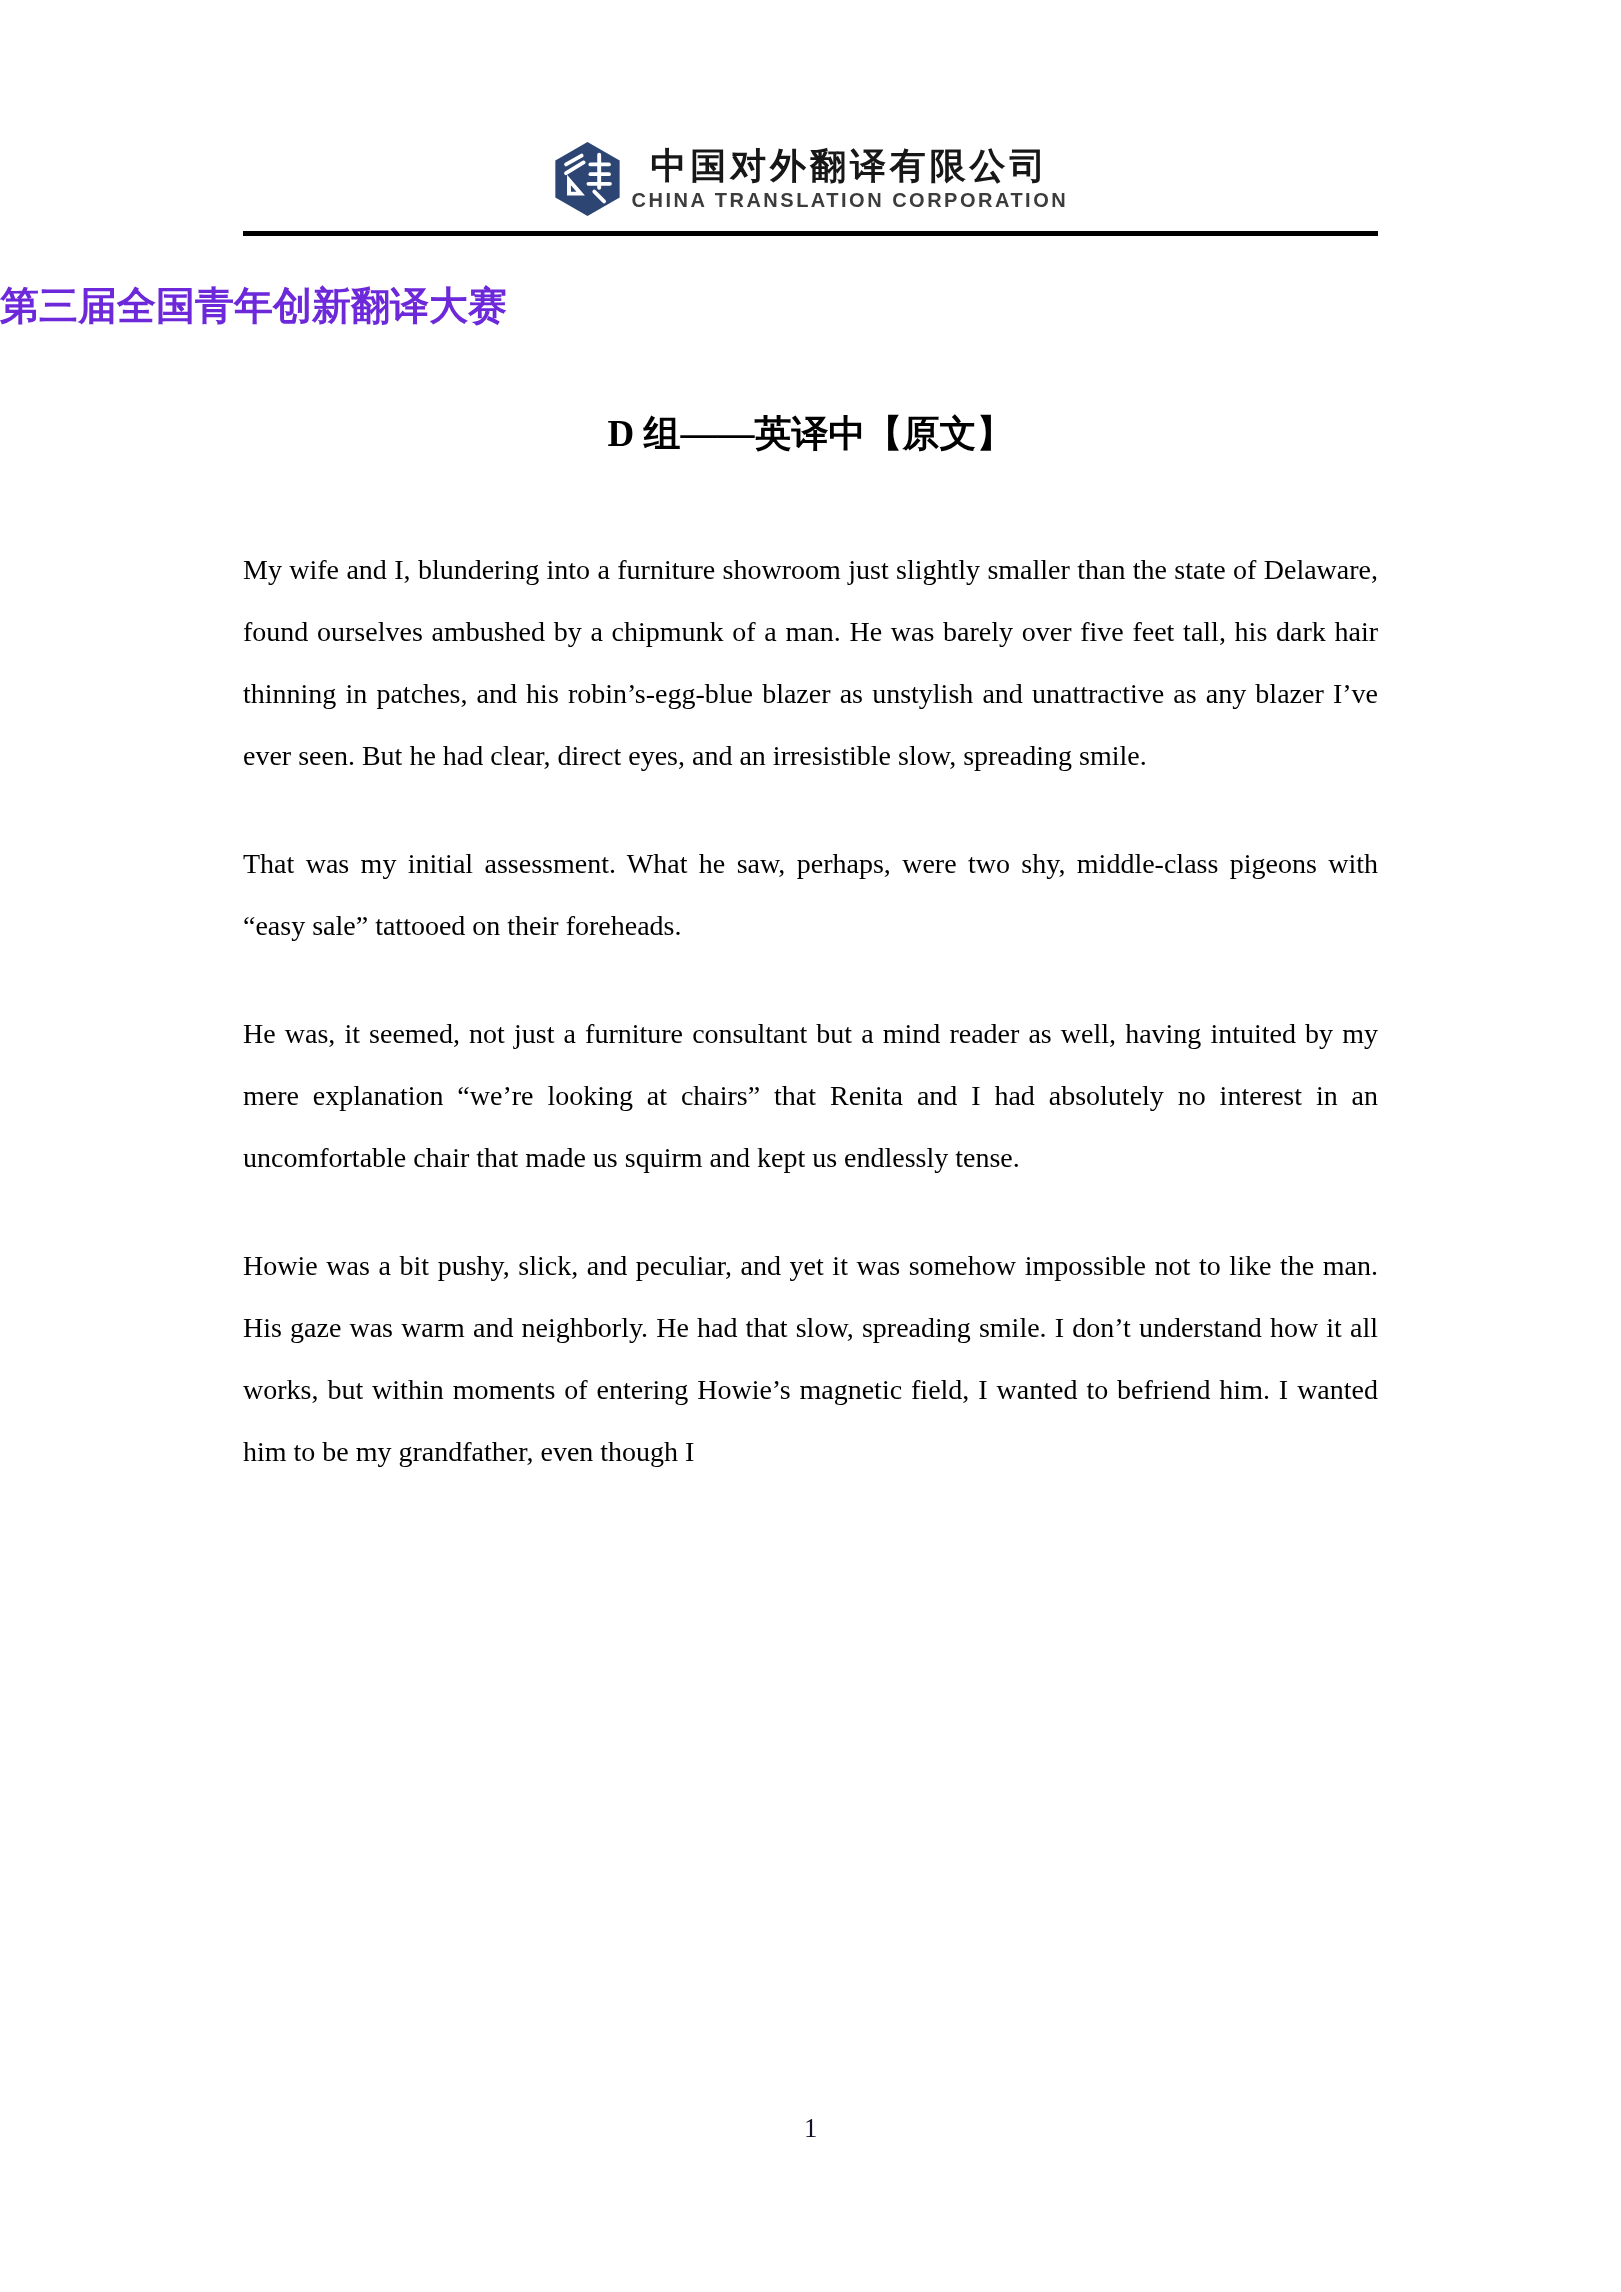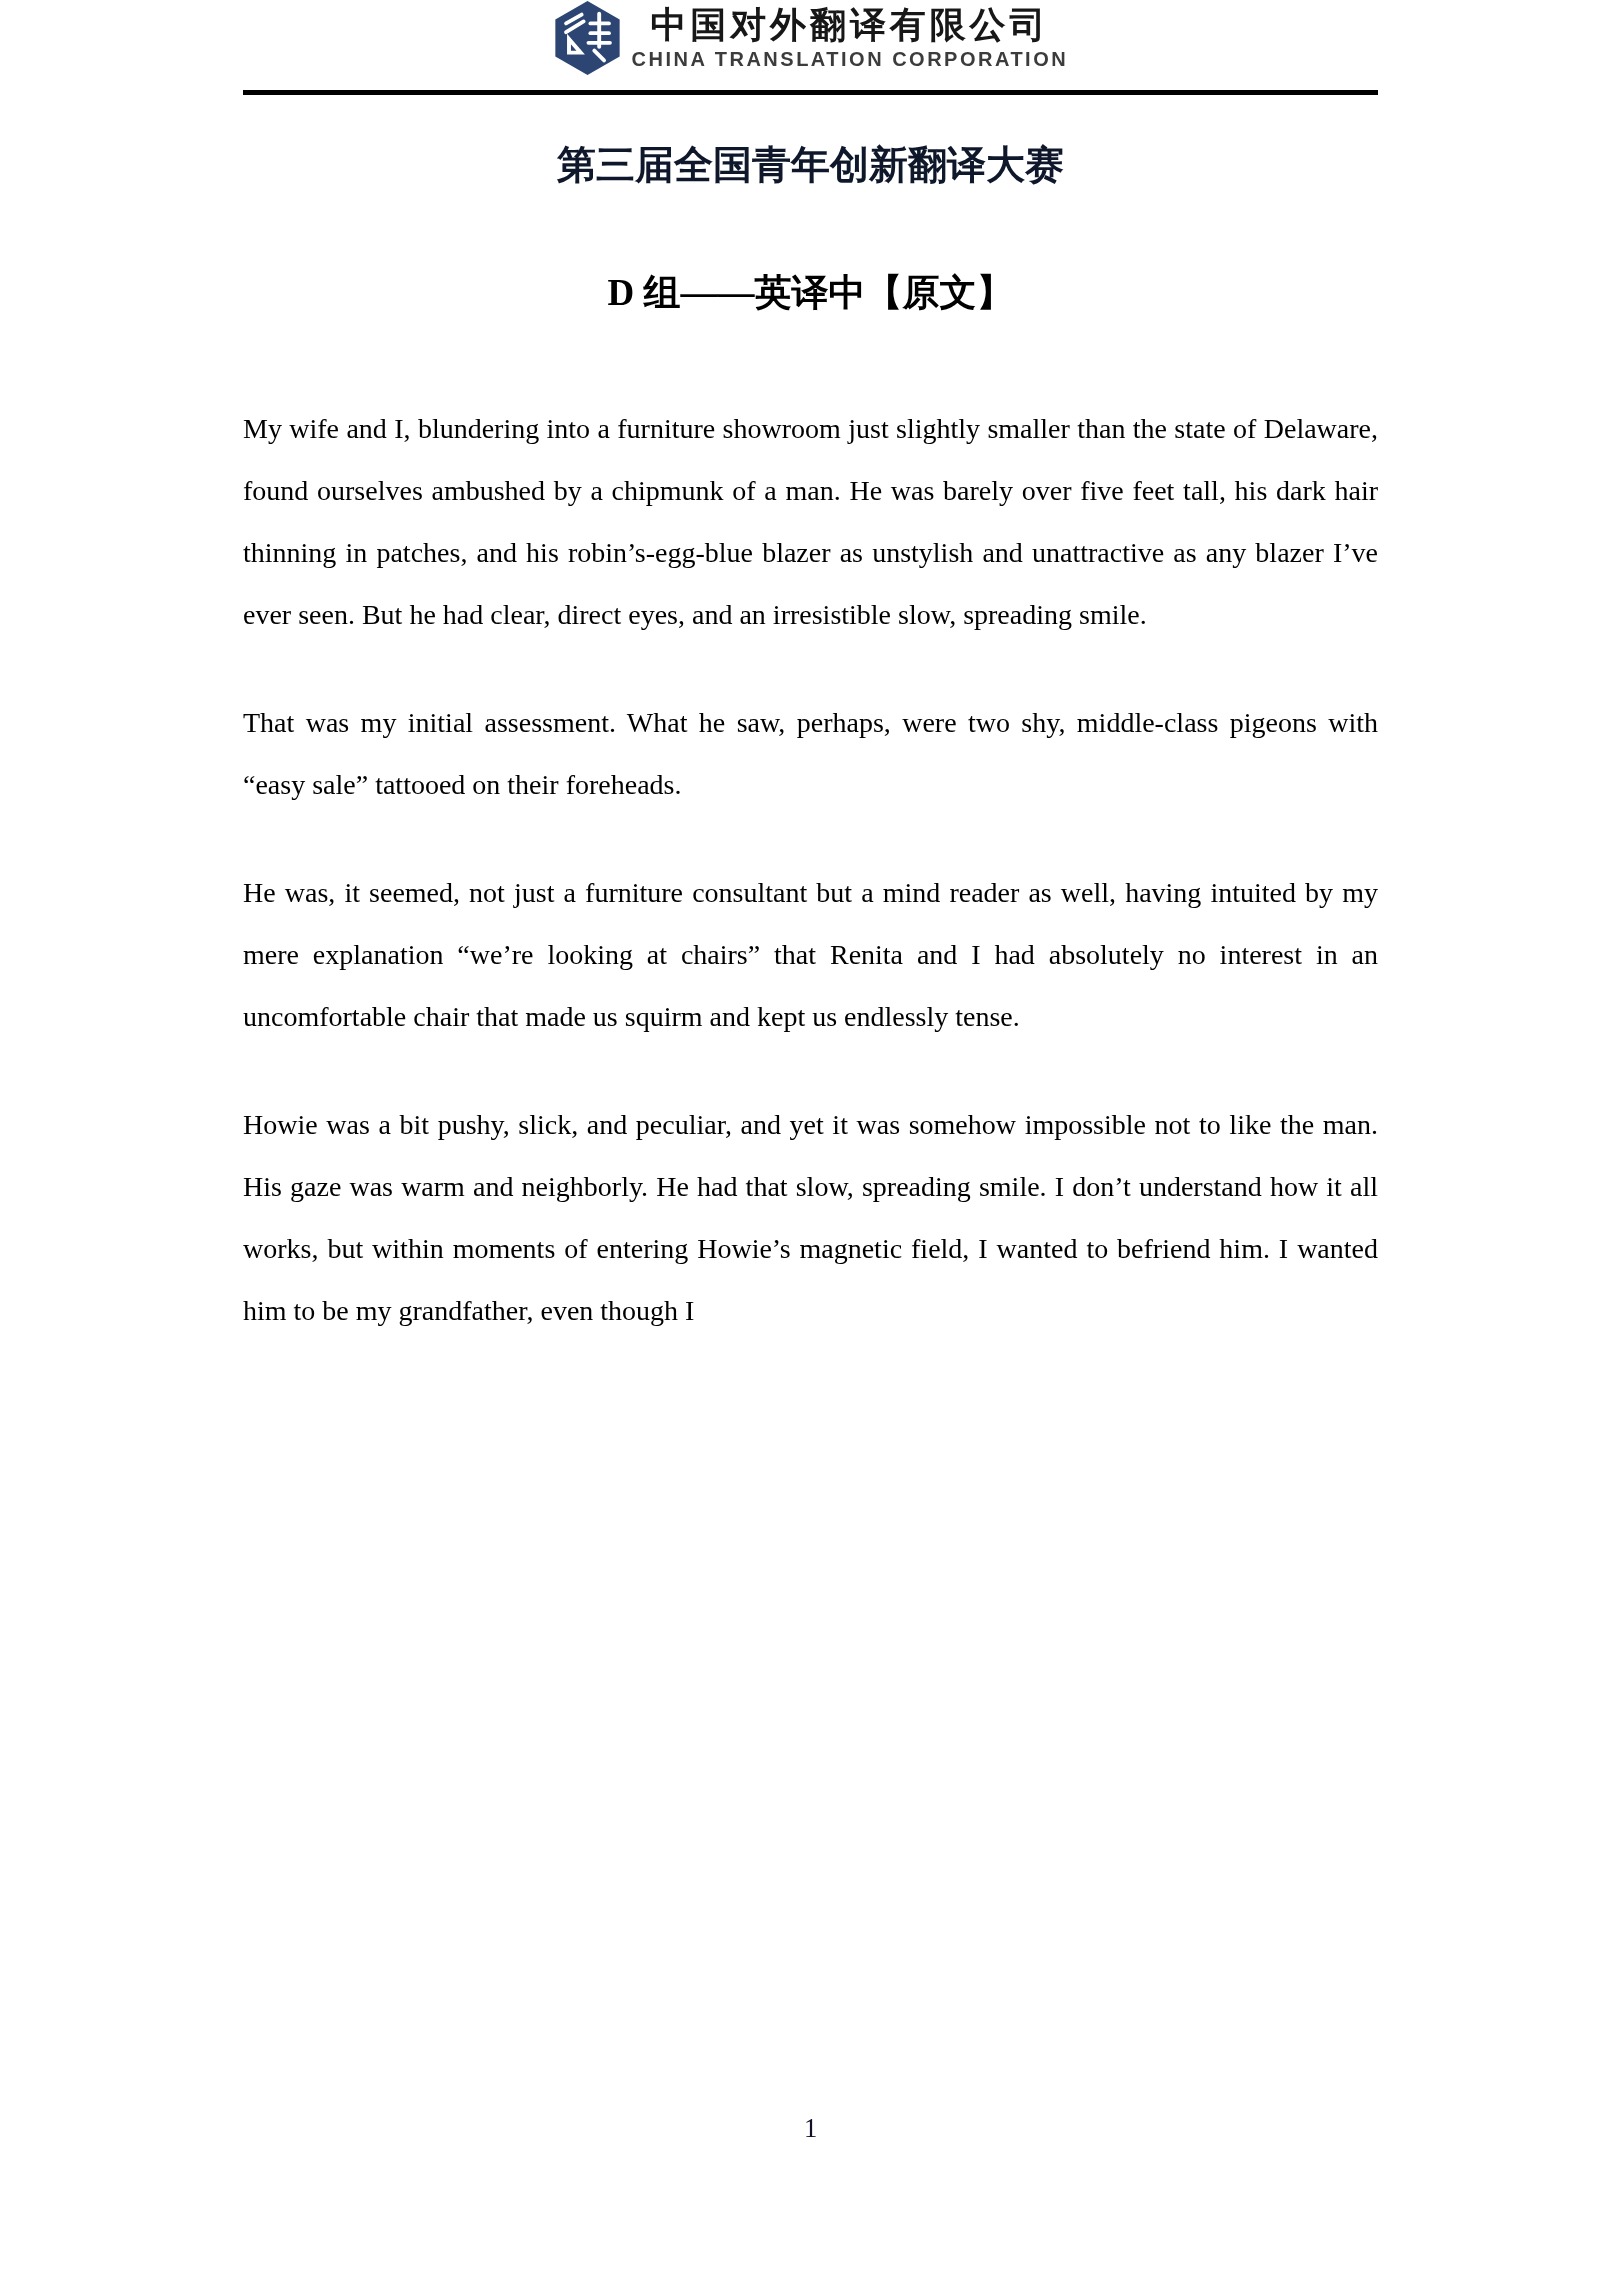--- a/index.html
+++ b/index.html
@@ -10,20 +10,21 @@
   .page {
     position: relative;
     width: 1621px;
     height: 2293px;
     background: #ffffff;
     color: #000000;
     font-family: "Liberation Serif", serif;
     overflow: hidden;
   }
   .header {
+    padding-top: 141px;
     display: flex;
     justify-content: center;
   }
   .logo-row {
     display: flex;
     align-items: flex-start;
     gap: 9.8px;
   }
   .logo-icon svg {
     width: 69px;
@@ -54,27 +55,26 @@
     margin-top: 2.9px;
     white-space: nowrap;
   }
   .rule {
     width: 1135px;
     height: 4.9px;
     background: #000000;
     margin: 13.7px auto 0 auto;
   }
   .doc-title {
-    text-align: center;
     font-family: "DejaVu Sans", sans-serif;
     font-weight: bold;
     font-size: 39px;
     line-height: 1.1;
     margin-top: 49px;
-    color: #0f172a;
+    color: #6d28d9;
   }
   .doc-subtitle {
     text-align: center;
     font-family: "Liberation Serif", "DejaVu Sans", serif;
     font-weight: bold;
     font-size: 37px;
     line-height: 1.1;
     margin-top: 87px;
     color: #000000;
   }

